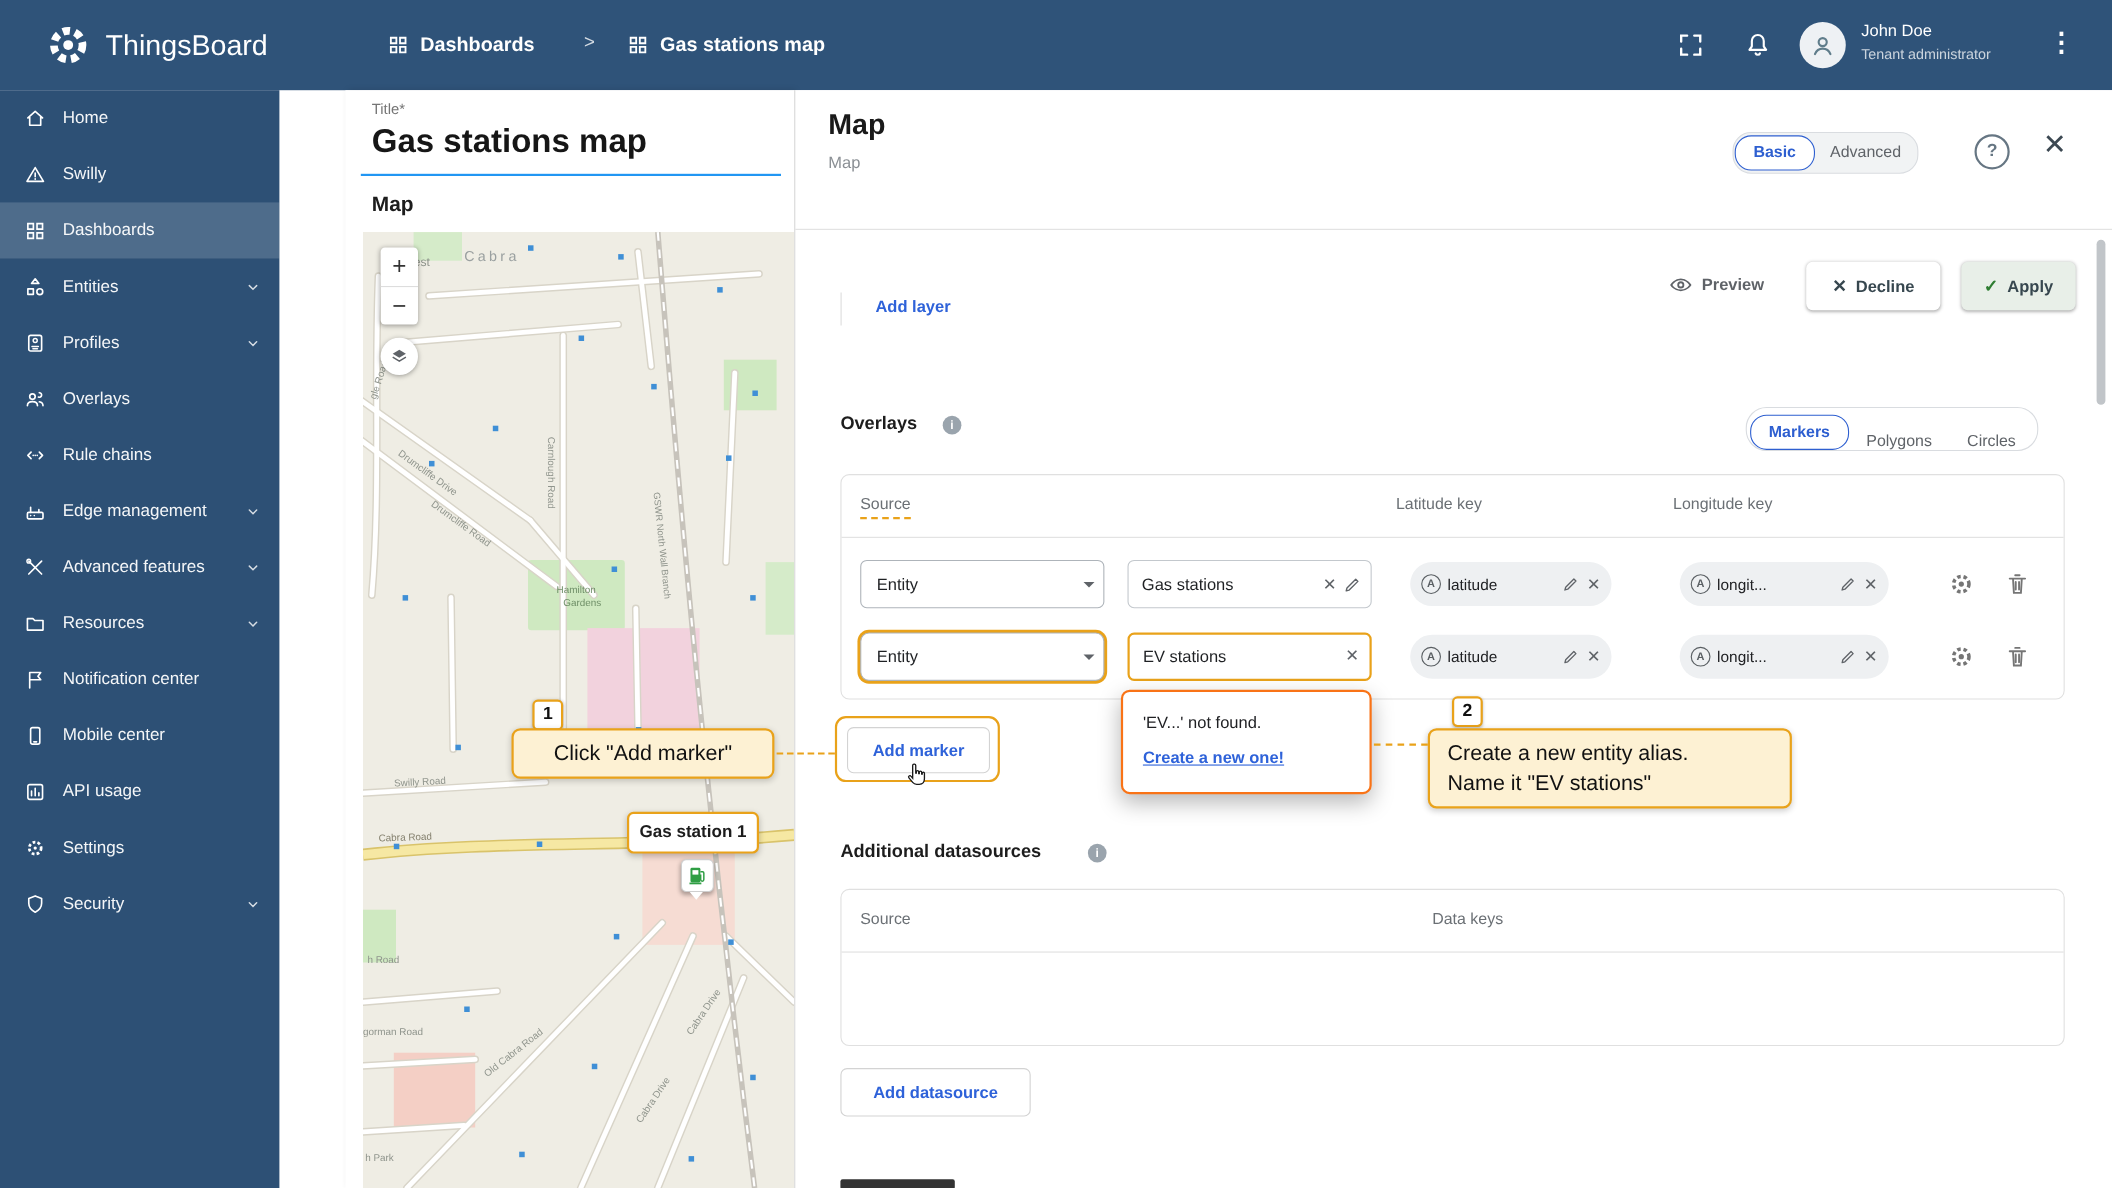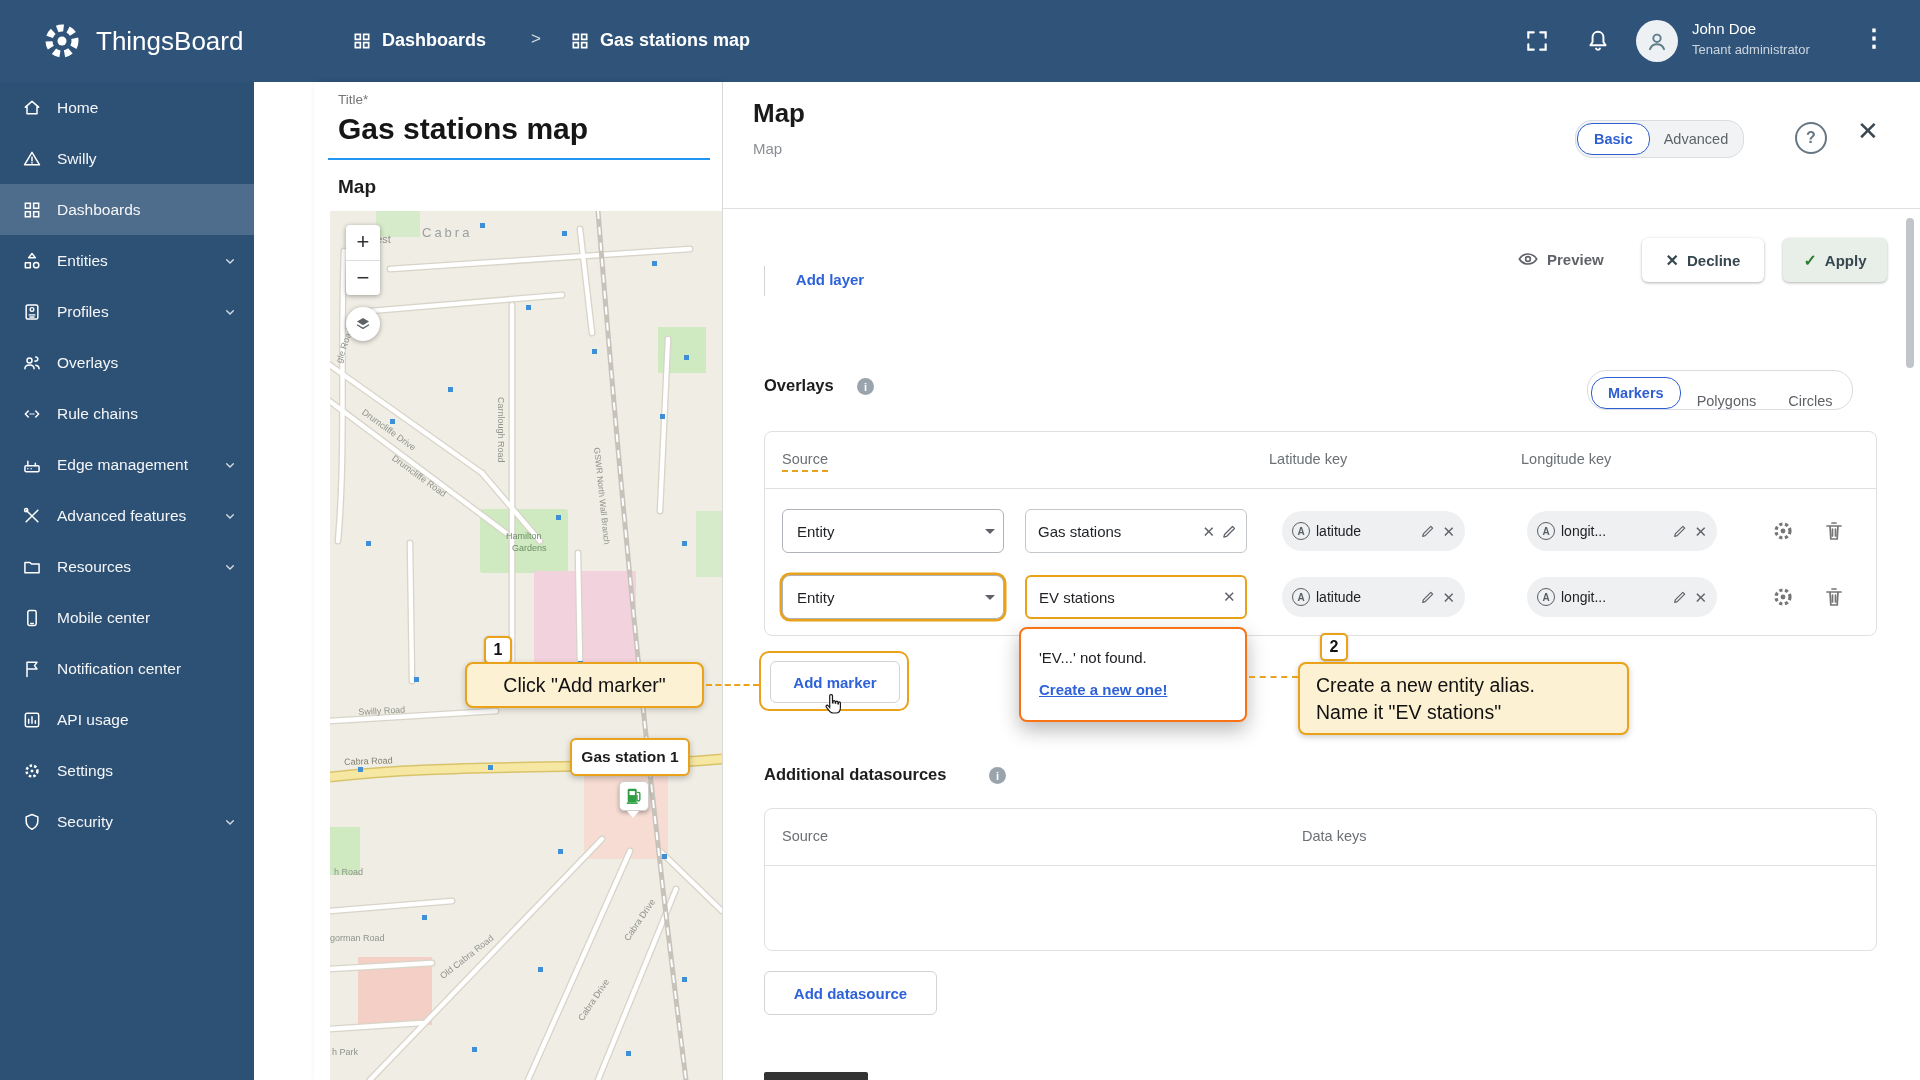--- a/index.html
+++ b/index.html
@@ -213,30 +213,30 @@
       <svg width="20" height="20" viewBox="0 0 24 24">
           <path d="M3.5 6.5h6l2 2h9V19h-17z" fill="none" stroke="#fff" stroke-width="1.8" stroke-linejoin="round"></path>
         </svg>
       <span>Resources</span>
       <svg class="chev" width="16" height="16" viewBox="0 0 24 24">
           <path d="M7 10l5 5 5-5" fill="none" stroke="rgba(255,255,255,.8)" stroke-width="2" stroke-linecap="round"></path>
         </svg>
     </div>
     <div class="nav-item">
       <svg width="20" height="20" viewBox="0 0 24 24">
+          <path d="M6 21V4h12l-3 4 3 4H6" fill="none" stroke="#fff" stroke-width="1.8" stroke-linejoin="round" stroke-linecap="round"></path>
+        </svg>
+      <span>Notification center</span>
+    </div>
+    <div class="nav-item">
+      <svg width="20" height="20" viewBox="0 0 24 24">
           <rect x="7" y="3" width="10" height="18" rx="2" fill="none" stroke="#fff" stroke-width="1.8"></rect>
           <path d="M10.5 18.5h3" stroke="#fff" stroke-width="1.8" stroke-linecap="round"></path>
         </svg>
       <span>Mobile center</span>
-    </div>
-    <div class="nav-item">
-      <svg width="20" height="20" viewBox="0 0 24 24">
-          <path d="M6 21V4h12l-3 4 3 4H6" fill="none" stroke="#fff" stroke-width="1.8" stroke-linejoin="round" stroke-linecap="round"></path>
-        </svg>
-      <span>Notification center</span>
     </div>
     <div class="nav-item">
       <svg width="20" height="20" viewBox="0 0 24 24">
           <rect x="4" y="4" width="16" height="16" rx="2" fill="none" stroke="#fff" stroke-width="1.8"></rect>
           <path d="M8 16v-5M12 16V8M16 16v-3" stroke="#fff" stroke-width="1.8" stroke-linecap="round"></path>
         </svg>
       <span>API usage</span>
     </div>
     <div class="nav-item">
       <svg width="20" height="20" viewBox="0 0 24 24">

